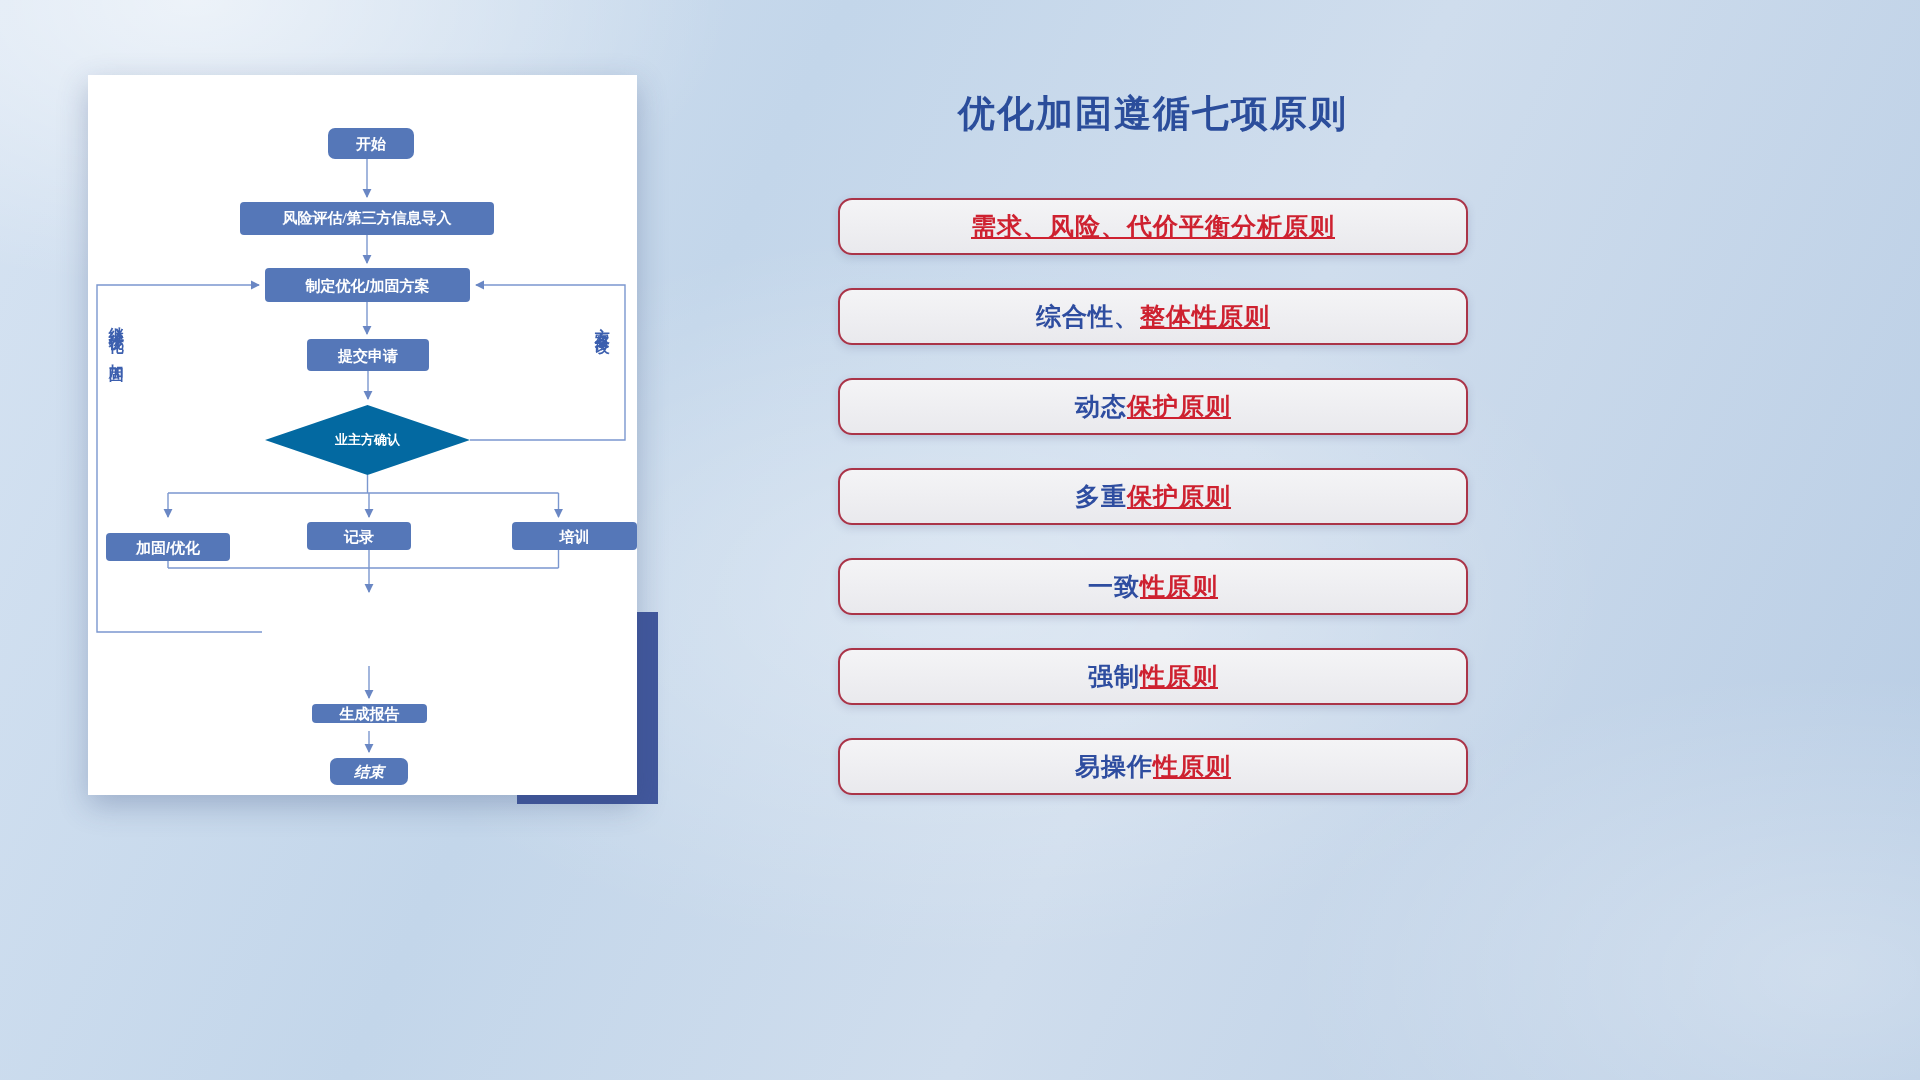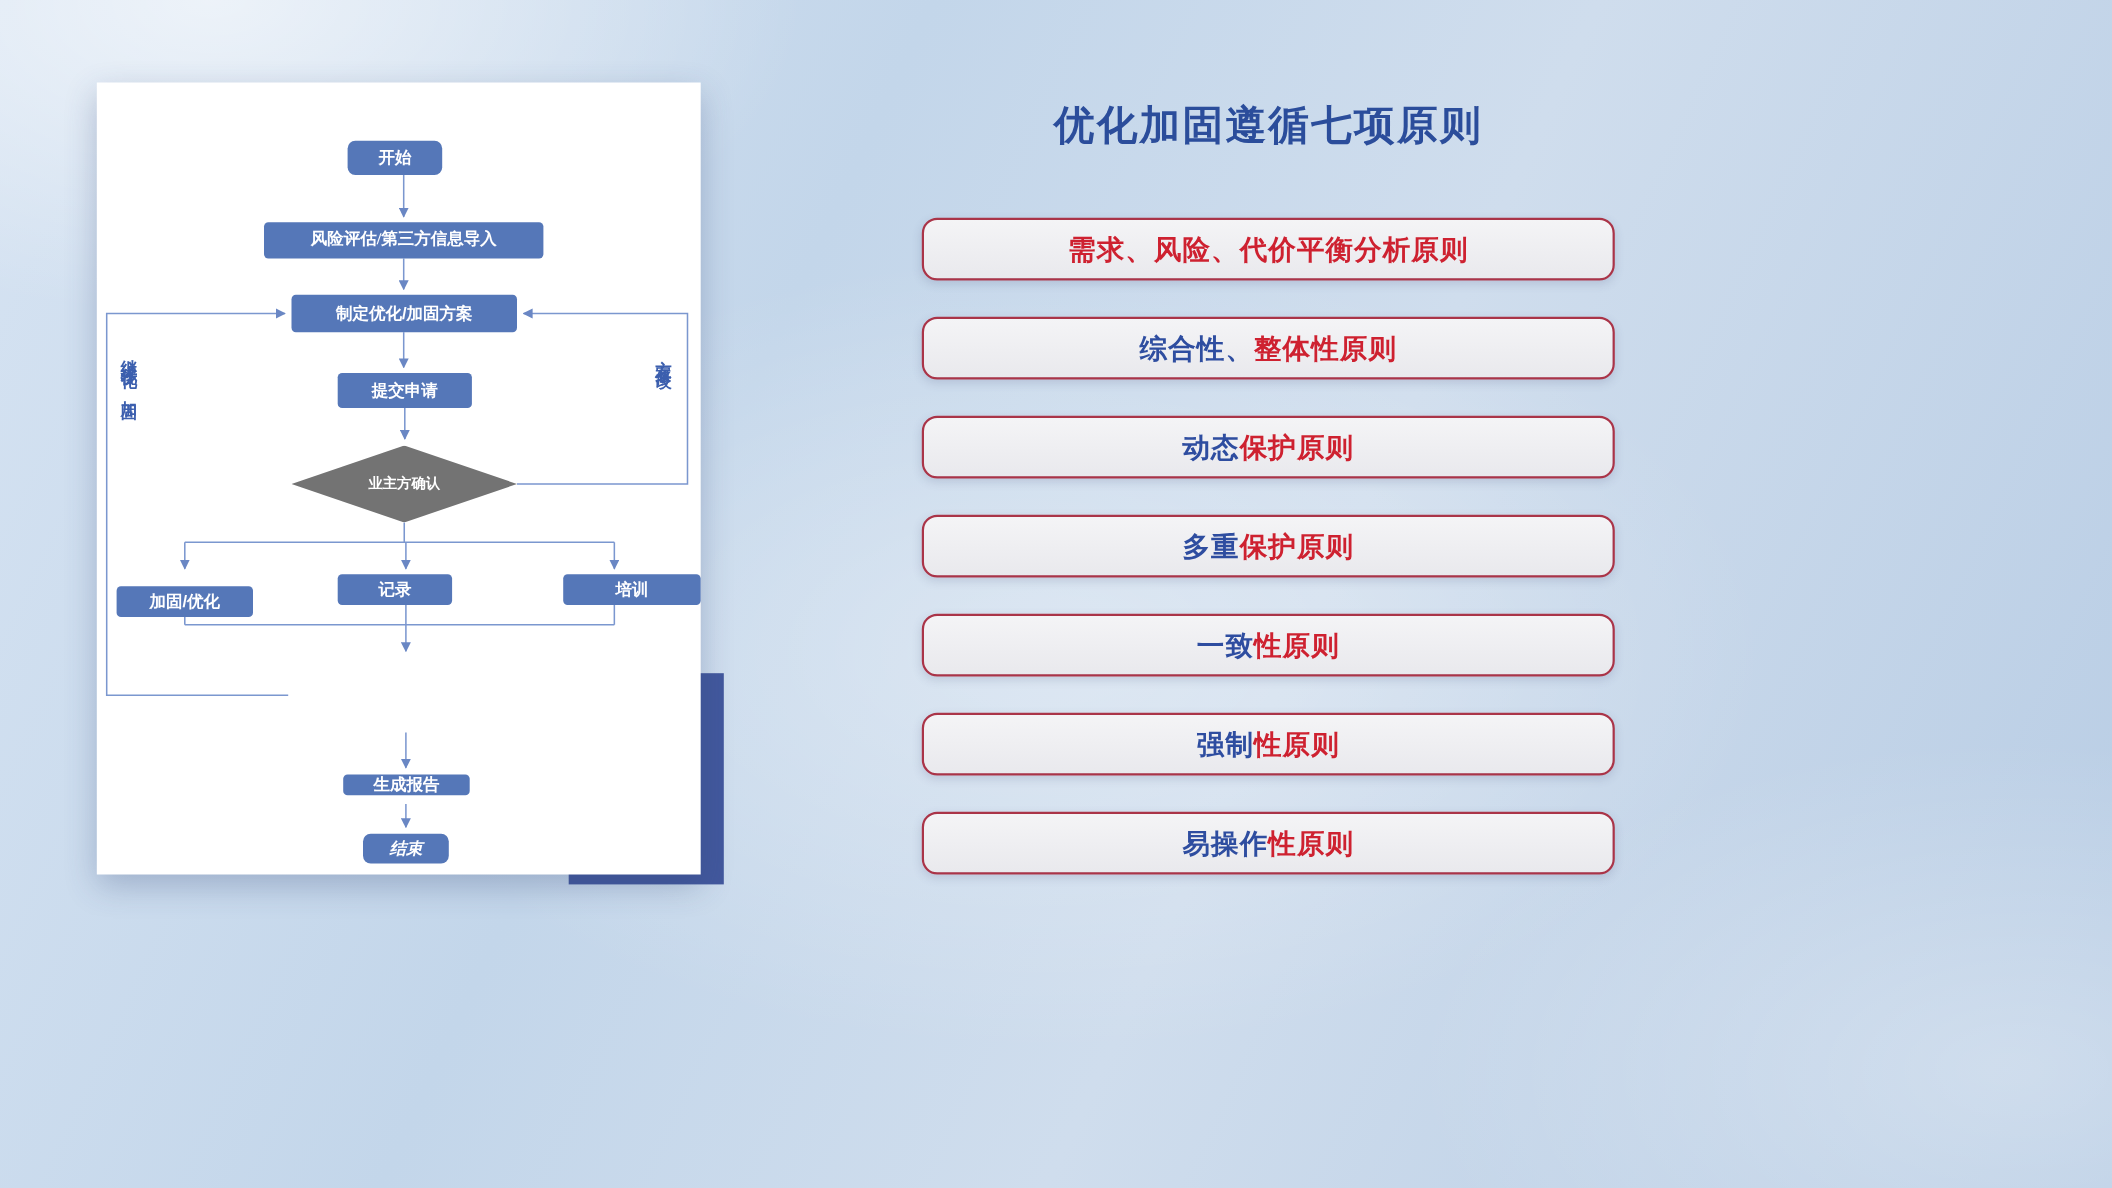--- a/index.html
+++ b/index.html
@@ -27,21 +27,21 @@
   }
   .flow-svg{position:absolute;left:0;top:0;z-index:1;}
   .fnode{
     position:absolute;z-index:2;background:#5577b8;color:#fff;
     display:flex;align-items:center;justify-content:center;
     font-weight:bold;font-size:15px;border-radius:4px;line-height:1;
     white-space:nowrap;
   }
   .fnode.pill{border-radius:7px;}
   .fdiamond{
-    position:absolute;z-index:2;background:#737373;color:#fff;
+    position:absolute;z-index:2;background:#0369a1;color:#fff;
     display:flex;align-items:center;justify-content:center;
     font-weight:bold;font-size:13px;
     clip-path:polygon(50% 0,100% 50%,50% 100%,0 50%);
   }
   .vlabel{
     position:absolute;z-index:2;writing-mode:vertical-rl;text-orientation:upright;
     color:#3c5fae;font-weight:bold;font-size:15px;letter-spacing:4px;line-height:1.15;
   }
   
   .panel{position:absolute;left:838px;top:92px;width:630px;z-index:2;}
@@ -51,21 +51,21 @@
   }
   .principle{
     height:57px;margin-bottom:33px;box-sizing:border-box;
     border:2px solid #aa3448;border-radius:14px;
     background:linear-gradient(#f4f4f6,#e9e9ed);
     display:flex;align-items:center;justify-content:center;
     font-size:25px;font-weight:600;letter-spacing:1px;
     box-shadow:0 3px 9px rgba(70,80,120,.18);
   }
   .p-blue{color:#2e4da0;}
-  .p-red{color:#ce2130;}
+  .p-red{color:#ce2130;text-decoration:underline;}
 </style>
 </head>
 <body>
 
 <div class="page">
 
   <div class="accent-block"></div>
 
   <div class="flow-card">
 
@@ -85,21 +85,21 @@
         <path d="M281 418 V442" marker-end="url(#arw)"></path>
         <path d="M470.5 418 V442" marker-end="url(#arw)"></path>
         <path d="M281 493 V517" marker-end="url(#arw)"></path>
         <path d="M281 591 V623" marker-end="url(#arw)"></path>
         <path d="M281 656 V677" marker-end="url(#arw)"></path>
         <path d="M382 365 H537 V210 H388" marker-end="url(#arw)"></path>
         <path d="M174 557 H9 V210 H171" marker-end="url(#arw)"></path>
       </g>
     </svg>
 
-    <div class="fnode pill" style="left:228px;top:53px;width:86px;height:31px;">开始</div>
+    <div class="fnode pill" style="left:240px;top:53px;width:86px;height:31px;">开始</div>
 
     <div class="fnode" style="left:152px;top:127px;width:254px;height:33px;font-family:Liberation Serif, serif;">风险评估/第三方信息导入</div>
 
     <div class="fnode" style="left:177px;top:193px;width:205px;height:34px;">制定优化/加固方案</div>
 
     <div class="fnode" style="left:219px;top:264px;width:122px;height:32px;">提交申请</div>
 
     <div class="fdiamond" style="left:177px;top:330px;width:205px;height:70px;">业主方确认</div>
 
     <div class="fnode" style="left:18px;top:458px;width:124px;height:28px;">加固/优化</div>

